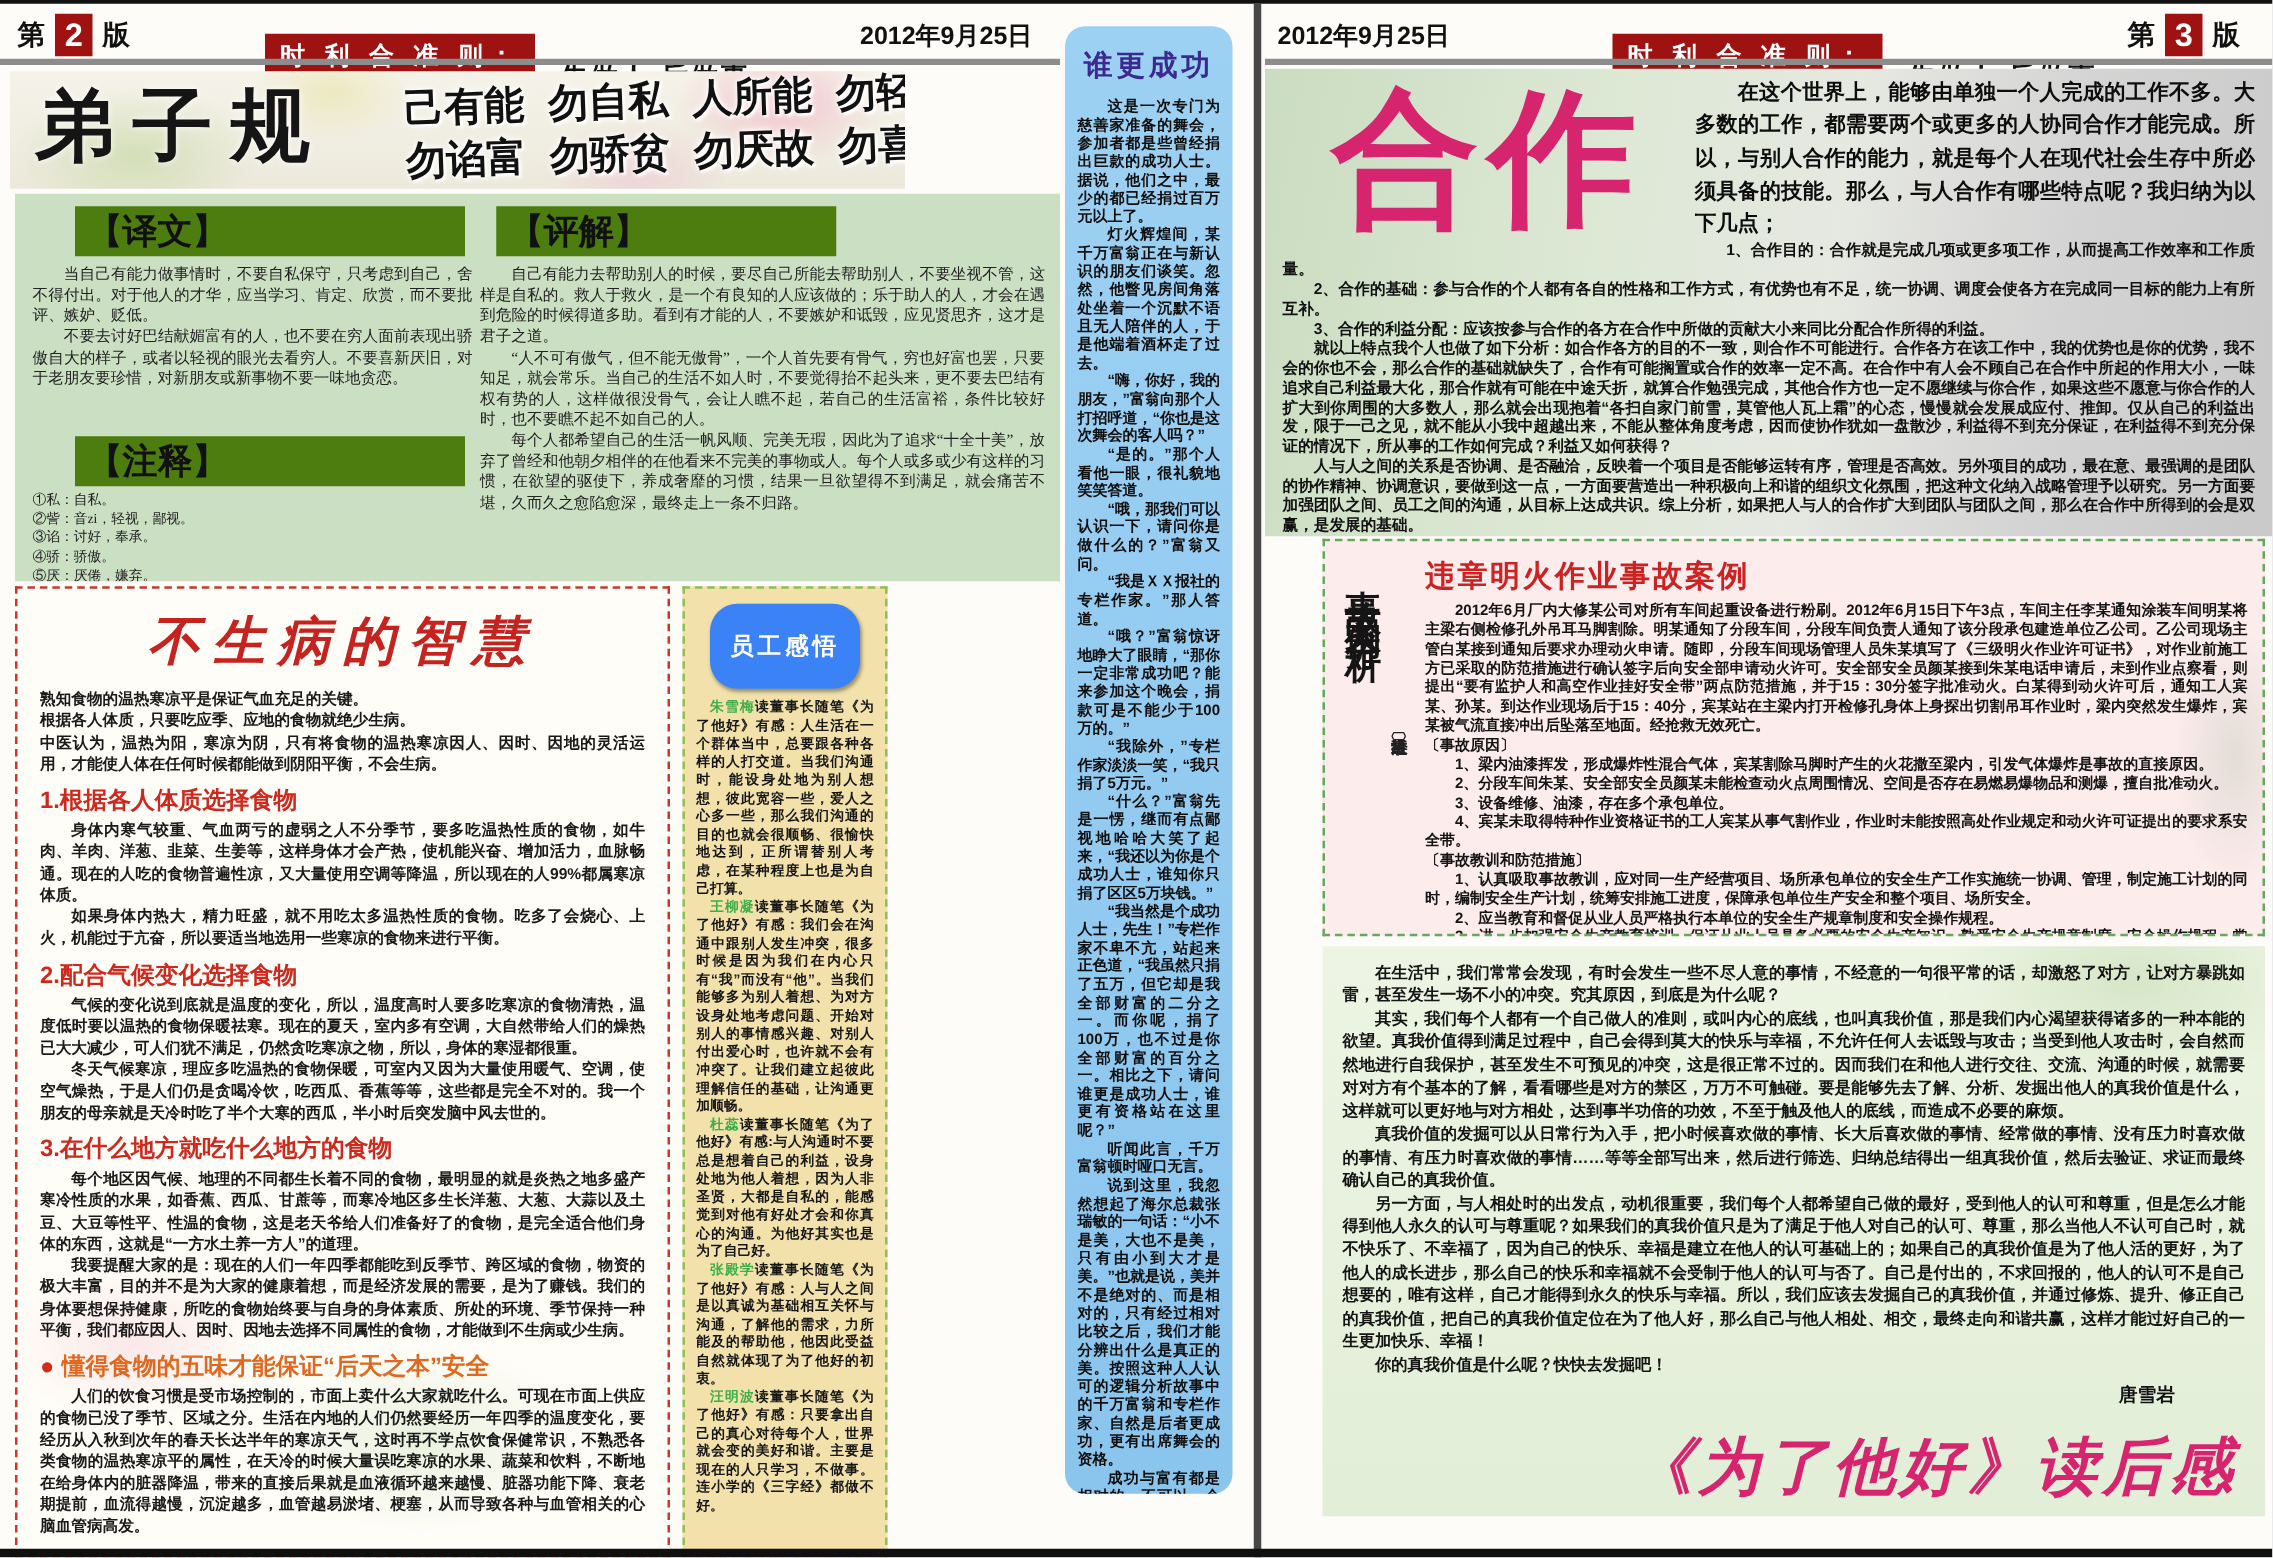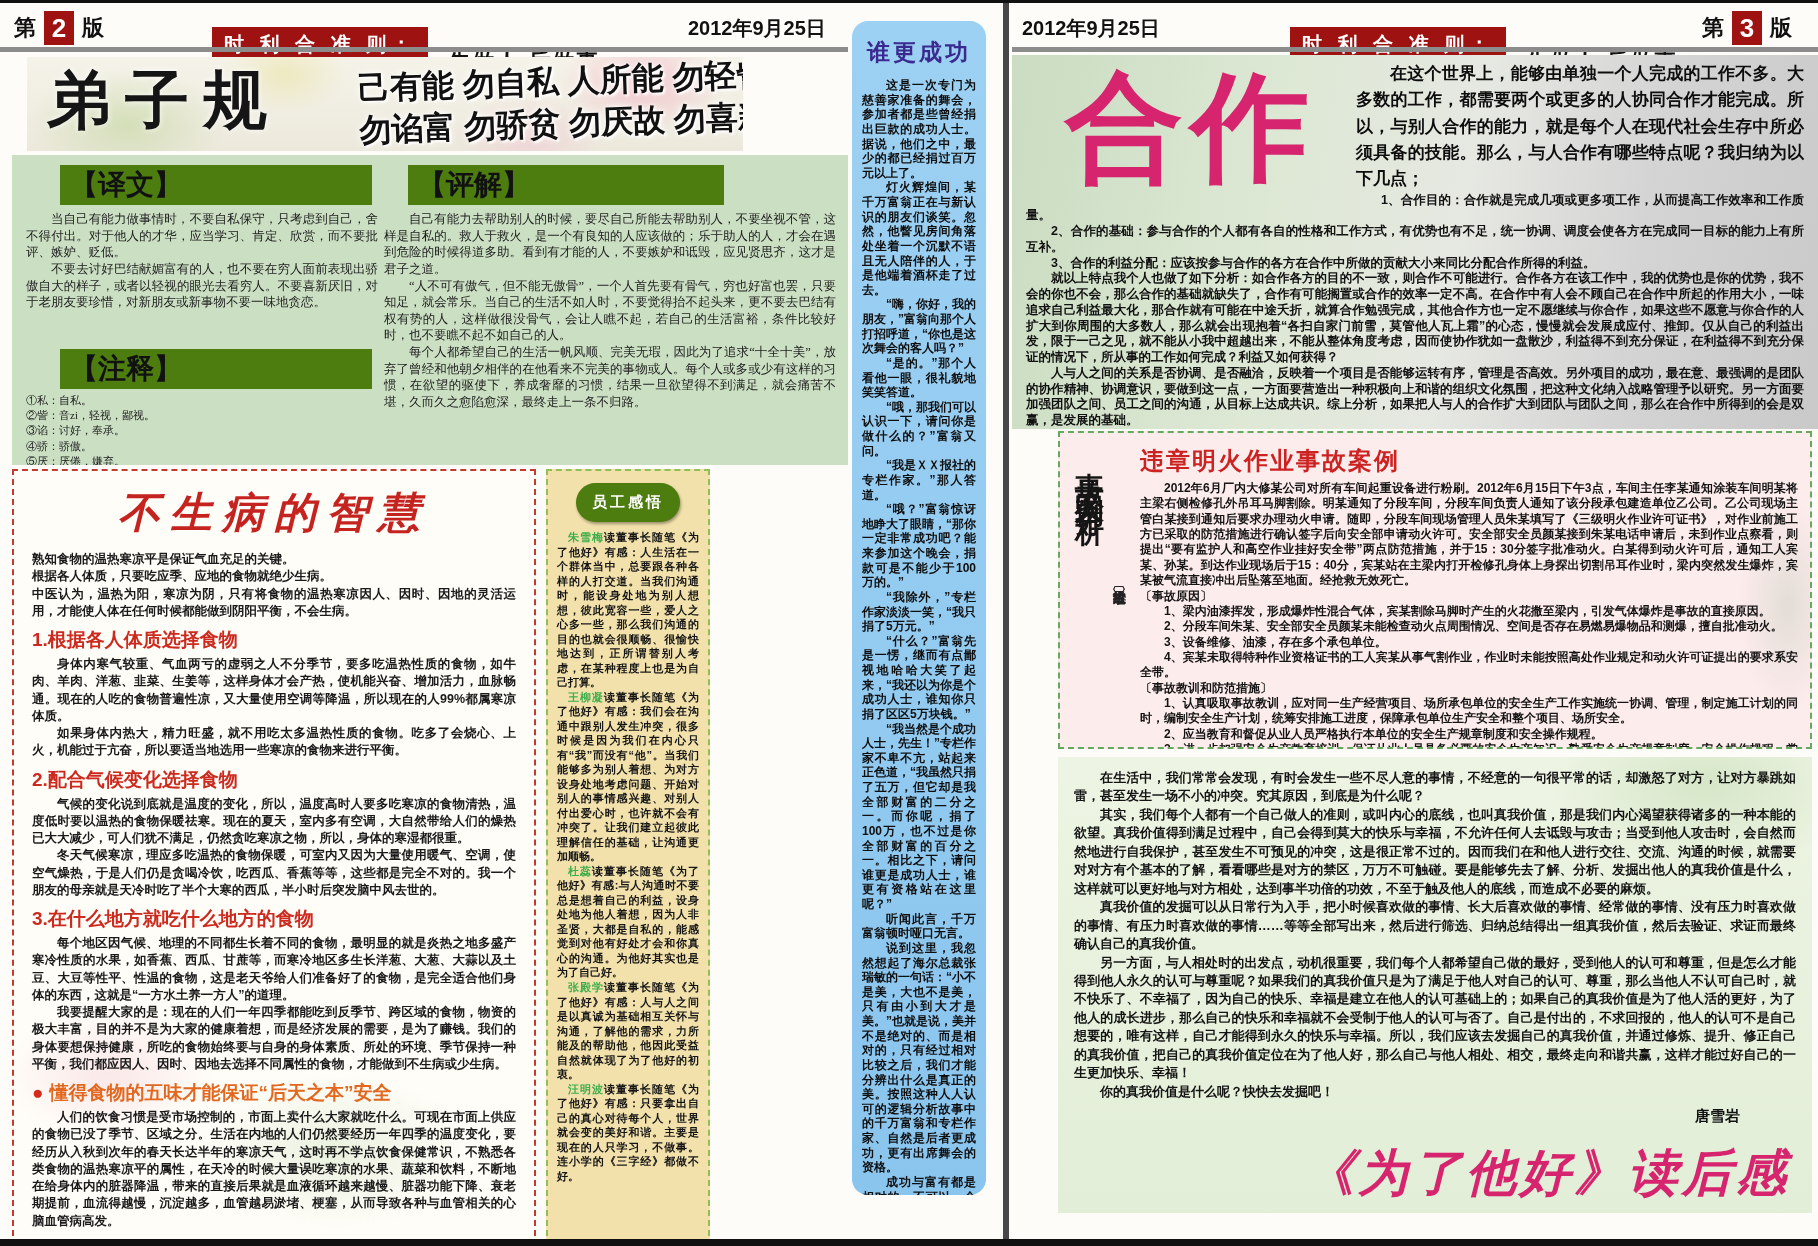--- a/index.html
+++ b/index.html
@@ -13,27 +13,27 @@
   .numbox{display:inline-block;width:30px;height:34px;background:#9e1212;color:#fff;
           font-size:26px;font-weight:800;text-align:center;line-height:34px;}
   .redbox{background:#9e1212;color:#fff;font-size:20px;font-weight:800;
           padding:4px 12px;letter-spacing:5px;white-space:nowrap;}
   .motto-txt{font-size:22px;font-weight:800;margin-left:12px;letter-spacing:2px;white-space:nowrap;margin-top:36px;}
   .datetxt{position:absolute;font-size:20px;font-weight:800;}
   .rule{position:absolute;height:5px;background:#8c8c8c;}
   .divider{position:absolute;left:1003px;top:0;width:6px;height:1246px;background:#474747;}
   .botbar{position:absolute;left:0;bottom:0;width:1818px;height:7px;background:#101010;}
   
-  .banner{position:absolute;left:27px;top:54px;width:716px;height:94px;overflow:hidden;
+  .banner{position:absolute;left:8px;top:54px;width:716px;height:94px;overflow:hidden;
     background:
       radial-gradient(ellipse 120px 70px at 86% 28%, rgba(243,168,188,.6), transparent 70%),
       radial-gradient(ellipse 110px 60px at 70% 85%, rgba(240,185,205,.45), transparent 70%),
       radial-gradient(ellipse 140px 80px at 14% 72%, rgba(190,212,152,.55), transparent 70%),
       radial-gradient(ellipse 90px 55px at 36% 18%, rgba(232,226,160,.55), transparent 70%),
-      linear-gradient(#f5f3e9,#ece9dc);}
+      linear-gradient(#f5f3e9,#ece9dc); font-family: Liberation Mono, monospace;}
   .dz-title{position:absolute;left:20px;top:0px;font-size:64px;font-weight:900;letter-spacing:14px;
     color:#151515;text-shadow:0 0 6px rgba(255,255,255,.9);}
   .dz-verses{position:absolute;left:248px;top:4px;width:578px;text-align:center;
     font-size:32px;font-weight:900;line-height:1.3;transform:rotate(-2deg);color:#111;
     text-shadow:0 0 4px #fff,0 0 8px #fff,2px 2px 2px rgba(255,255,255,.85);}
   
   .greenPanel{position:absolute;left:12px;top:152px;width:836px;height:310px;background:#cbe0c3;overflow:hidden;}
   .ystrip{position:absolute;height:40px;background:#4d7c0f;display:flex;align-items:center;
     font-family:"Liberation Serif","DejaVu Serif",serif;font-size:28px;font-weight:800;padding-left:10px;box-sizing:border-box;}
   .classic-body{position:absolute;font-family:"Liberation Serif","DejaVu Serif",serif;
@@ -50,22 +50,22 @@
   .health-title{text-align:center;font-family:"Liberation Serif","DejaVu Serif",serif;font-style:italic;
     font-size:42px;font-weight:900;color:#c5231f;letter-spacing:10px;margin:2px 0 10px;}
   .health .flush p{text-indent:0;}
   .health p{font-size:12.5px;line-height:1.38;font-weight:600;text-align:justify;text-indent:2em;color:#1a1a1a;}
   .h-sec{font-size:19px;font-weight:800;color:#cc2a1e;margin:7px 0 3px;}
   .h-bullet{font-size:19px;font-weight:800;color:#e2681f;margin:7px 0 3px;}
   .h-bullet .dot{color:#d42a1a;margin-right:6px;}
   
   .staff{position:absolute;left:546px;top:466px;width:164px;height:777px;box-sizing:border-box;
     border:2px dashed #8fbf55;background:#f2e1ab;padding:8px 9px;overflow:hidden;}
-  .staff-badge{margin:4px auto 8px;width:fit-content;background:#4d7c0f;color:#fff;border-radius:22px;
-    font-size:15px;font-weight:900;letter-spacing:3px;padding:10px 16px;box-shadow:1px 2px 3px rgba(0,0,0,.35);}
+  .staff-badge{margin:4px auto 8px;width:fit-content;background:#3b82f6;color:#fff;border-radius:22px;
+    font-size:19px;font-weight:900;letter-spacing:3px;padding:21px 16px;box-shadow:1px 2px 3px rgba(0,0,0,.35);}
   .staff-entries p{font-size:11px;line-height:1.32;font-weight:600;text-align:justify;text-indent:1em;color:#161616;}
   .staff-entries .entry-name{color:#3fae4a;font-weight:800;}
   
   .bluecol{position:absolute;left:852px;top:18px;width:134px;height:1174px;box-sizing:border-box;
     background:linear-gradient(#9dd1f3,#8ac5ee);border-radius:16px;padding:10px 10px;overflow:hidden;}
   .blue-title{text-align:center;font-size:23px;font-weight:900;color:#3a2a90;letter-spacing:3px;margin:6px 0 10px;
     font-family:"Liberation Serif","DejaVu Serif",serif;}
   .bluecol p{font-size:12px;line-height:1.22;font-weight:600;text-indent:2em;text-align:justify;color:#0e0e0e;}
   
   .coop{position:absolute;left:1012px;top:52px;width:806px;height:374px;overflow:hidden;box-sizing:border-box;
@@ -132,21 +132,21 @@
         <p>不要去讨好巴结献媚富有的人，也不要在穷人面前表现出骄傲自大的样子，或者以轻视的眼光去看穷人。不要喜新厌旧，对于老朋友要珍惜，对新朋友或新事物不要一味地贪恋。</p>
       </div>
     <div class="ystrip" style="left:48px;top:194px;width:312px;">【注释】</div>
     <div class="classic-body notes" style="left:14px;top:238px;width:352px;">
         <p>①私：自私。</p>
         <p>②訾：音zi，轻视，鄙视。</p>
         <p>③谄：讨好，奉承。</p>
         <p>④骄：骄傲。</p>
         <p>⑤厌：厌倦，嫌弃。</p>
       </div>
-    <div class="ystrip" style="left:396px;top:10px;width:316px;">【评解】</div>
+    <div class="ystrip" style="left:385px;top:10px;width:272px;">【评解】</div>
     <div class="classic-body" style="left:372px;top:56px;width:452px;">
         <p>自己有能力去帮助别人的时候，要尽自己所能去帮助别人，不要坐视不管，这样是自私的。救人于救火，是一个有良知的人应该做的；乐于助人的人，才会在遇到危险的时候得道多助。看到有才能的人，不要嫉妒和诋毁，应见贤思齐，这才是君子之道。</p>
         <p>“人不可有傲气，但不能无傲骨”，一个人首先要有骨气，穷也好富也罢，只要知足，就会常乐。当自己的生活不如人时，不要觉得抬不起头来，更不要去巴结有权有势的人，这样做很没骨气，会让人瞧不起，若自己的生活富裕，条件比较好时，也不要瞧不起不如自己的人。</p>
         <p>每个人都希望自己的生活一帆风顺、完美无瑕，因此为了追求“十全十美”，放弃了曾经和他朝夕相伴的在他看来不完美的事物或人。每个人或多或少有这样的习惯，在欲望的驱使下，养成奢靡的习惯，结果一旦欲望得不到满足，就会痛苦不堪，久而久之愈陷愈深，最终走上一条不归路。</p>
       </div>
   </div>
 
   <div class="health">
     <div class="health-title">不生病的智慧</div>
     <div class="flush">

